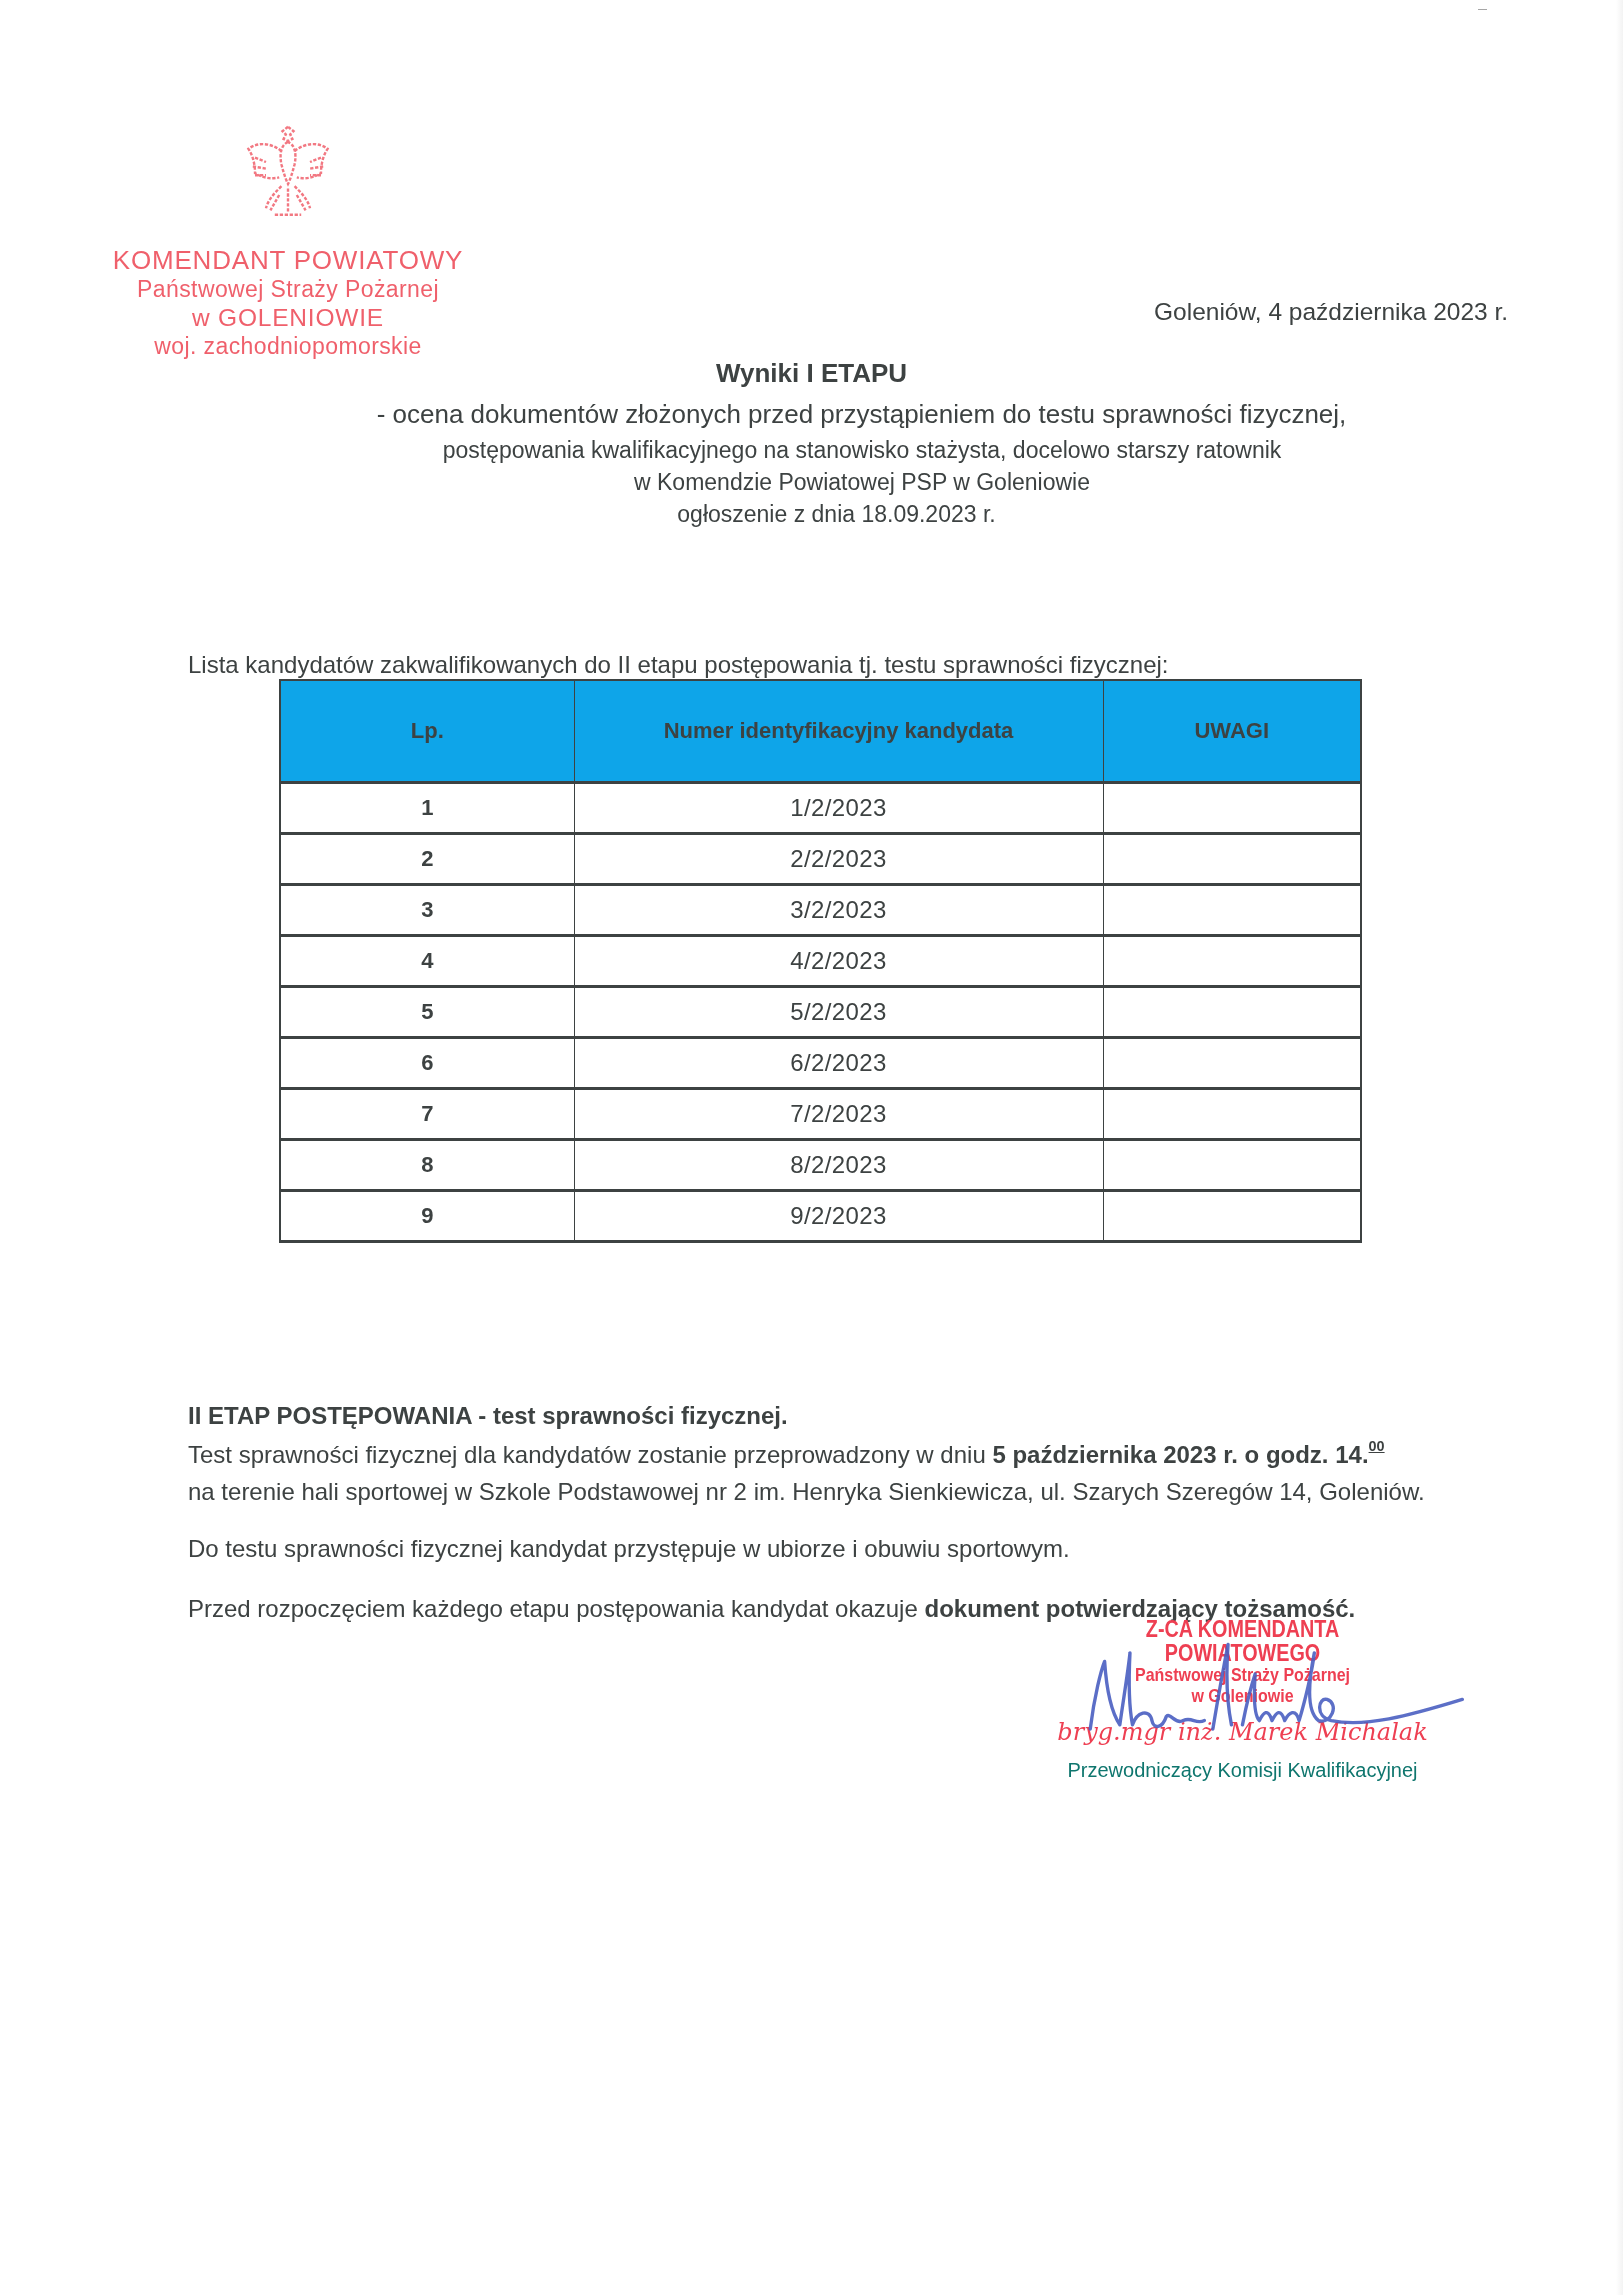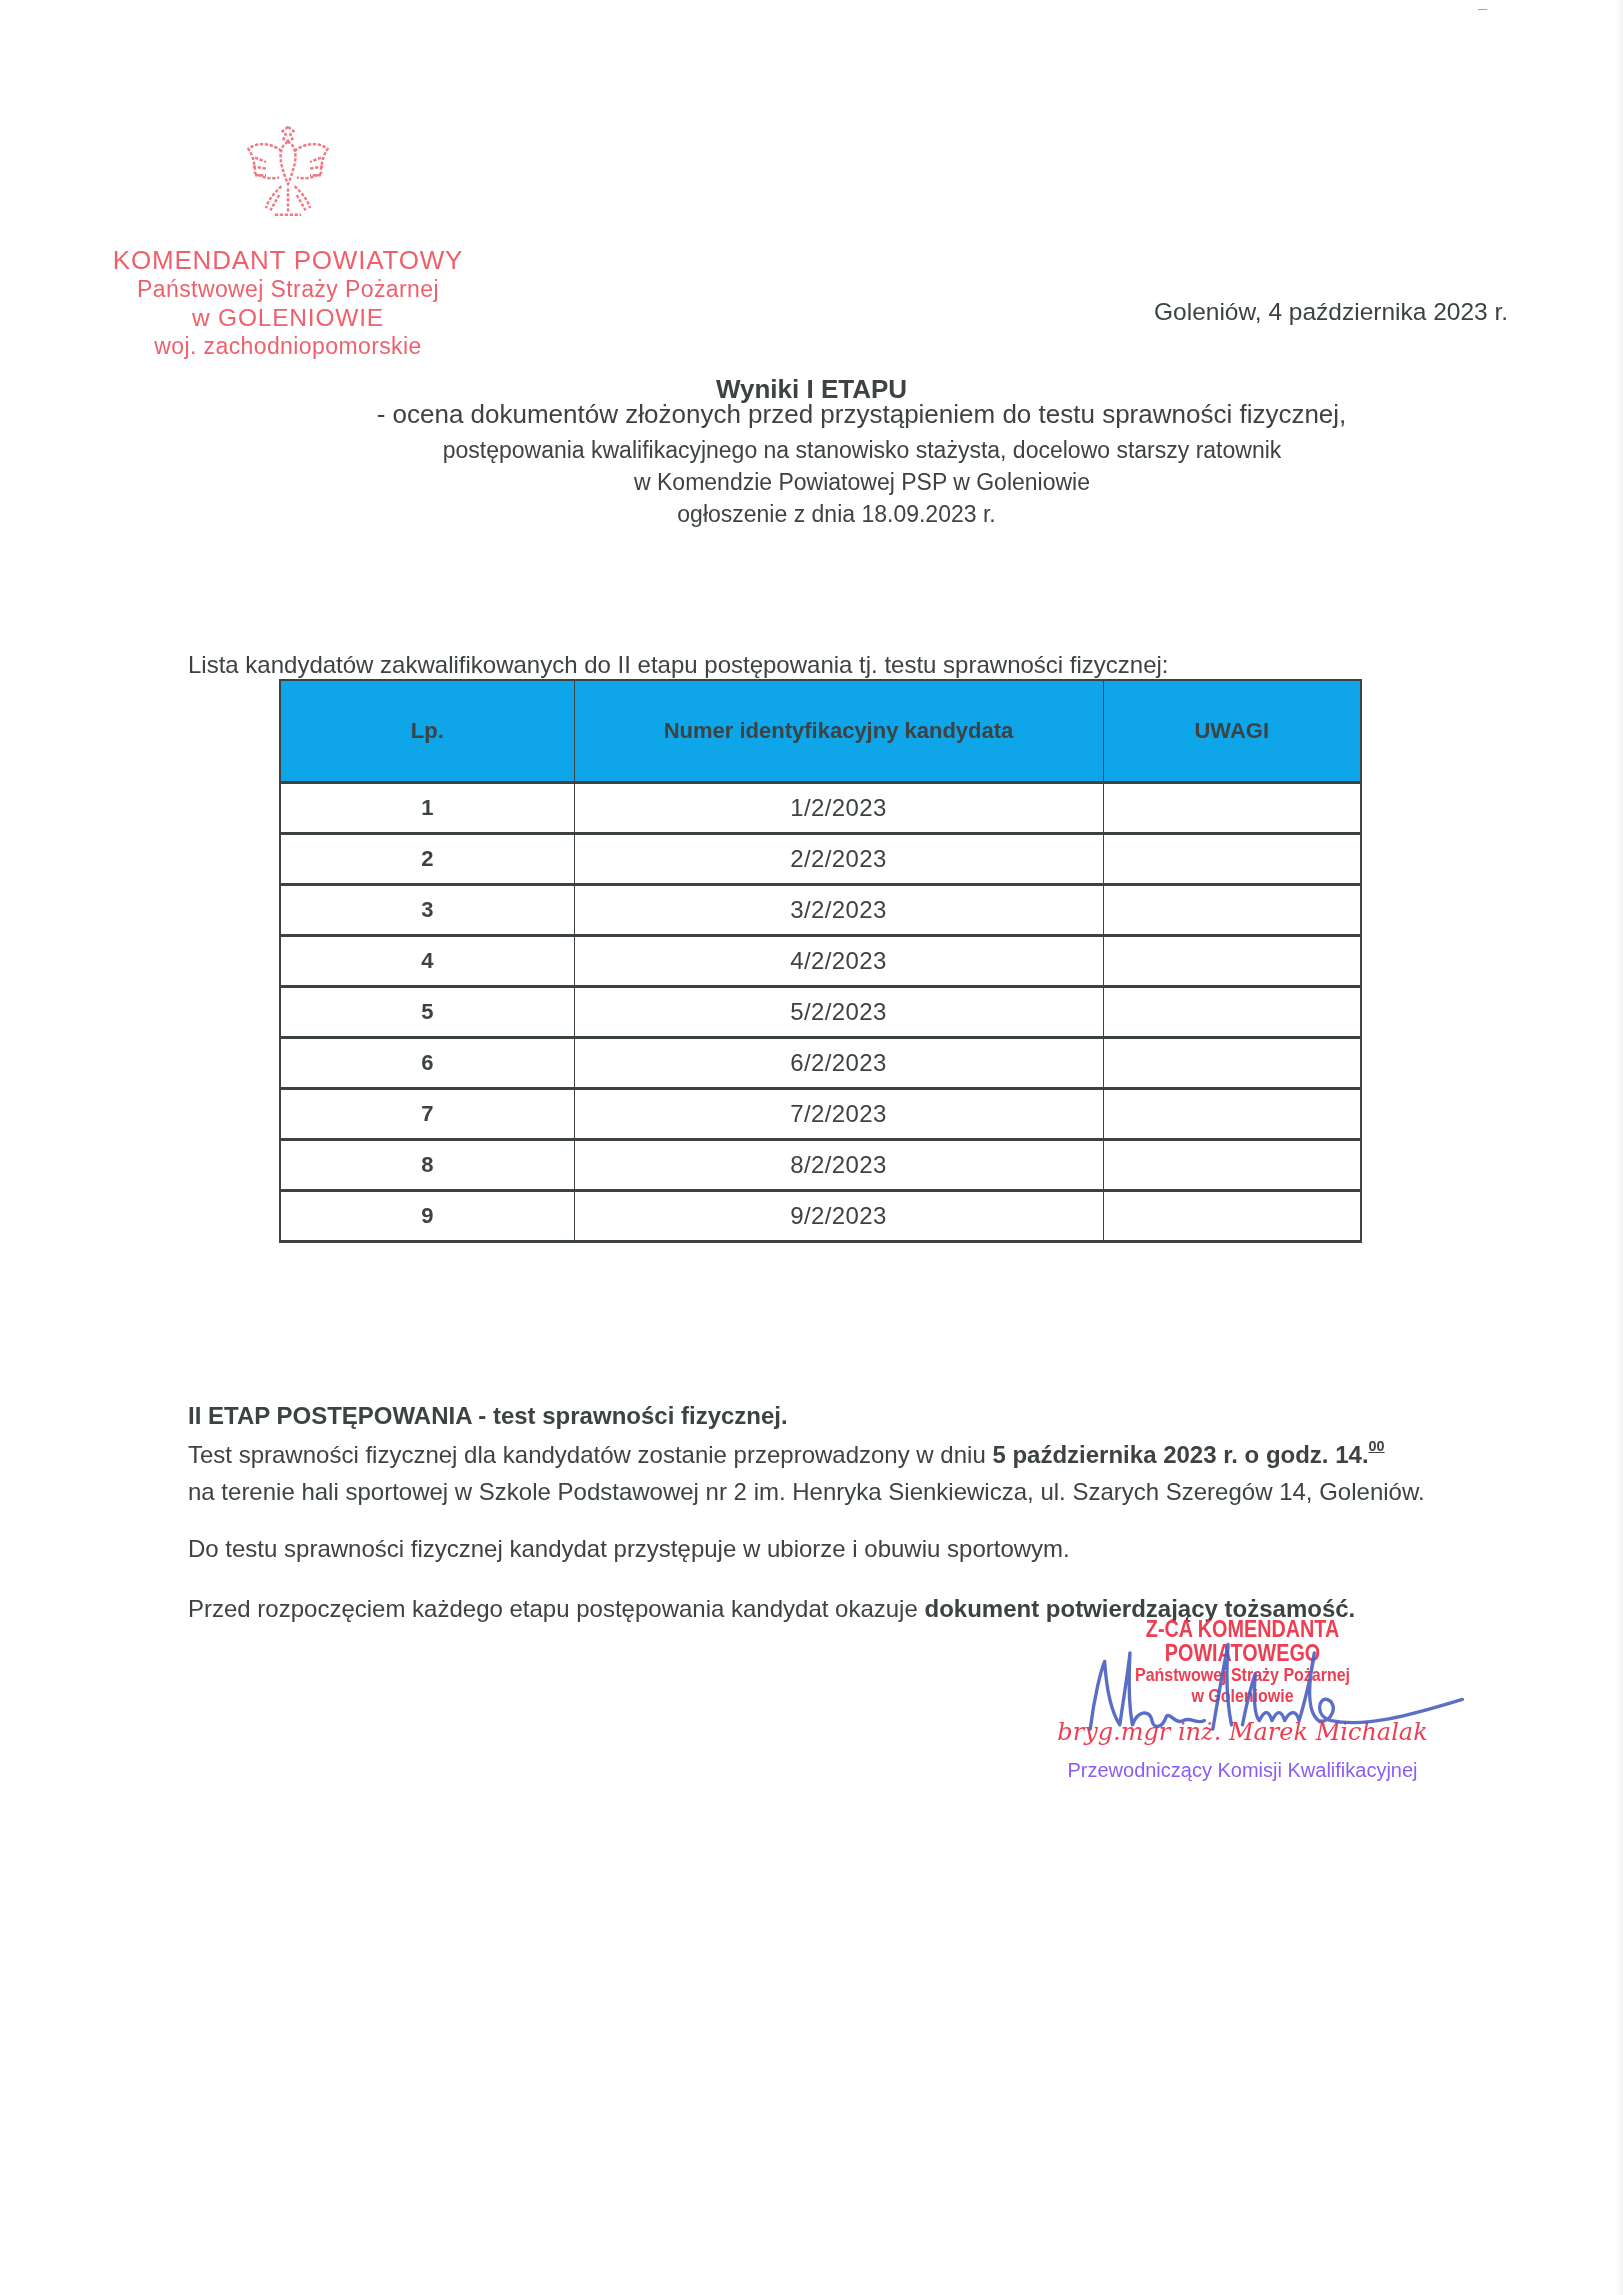--- a/index.html
+++ b/index.html
@@ -19,21 +19,21 @@
   .eagle { display: block; margin: 0 auto; width: 110px; height: 110px; }
   .stamp-line { display: block; line-height: 1; letter-spacing: 0.4px; }
   .stamp-l1 { font-size: 26px; margin-top: 18.6px; letter-spacing: 0.8px; }
   .stamp-l2 { font-size: 23px; margin-top: 5px; }
   .stamp-l3 { font-size: 24.5px; margin-top: 5px; letter-spacing: 0.8px; }
   .stamp-l4 { font-size: 23px; margin-top: 5px; }
 
   .place-date { left: 1154px; top: 298px; font-size: 24.5px; color: #3d4242; }
 
   .heading { left: 0; width: 1623px; text-align: center; }
-  .h-title { top: 358px; font-size: 26px; font-weight: bold; margin-top: 16px; }
+  .h-title { top: 358px; font-size: 26px; font-weight: bold; }
   .h-sub { top: 399px; font-size: 26px; font-weight: normal; padding-left: 34px; box-sizing: border-box; margin-left: 33px; }
   .h-l3 { top: 437px; font-size: 23px; padding-left: 101px; box-sizing: border-box; }
   .h-l4 { top: 469px; font-size: 23px; padding-left: 101px; box-sizing: border-box; }
   .h-l5 { top: 501px; font-size: 23px; padding-left: 50px; box-sizing: border-box; }
 
   .list-intro { left: 188px; top: 651px; font-size: 24px; }
 
   table.candidates {
     position: absolute; left: 279px; top: 679px; width: 1081px;
     border-collapse: collapse; table-layout: fixed;
@@ -60,21 +60,21 @@
   .time { position: relative; }
   .time sup { font-size: 14.4px; position: relative; top: -3.4px; text-decoration: underline; font-weight: bold; }
 
   
   .sig-stamp { left: 1048px; top: 1617px; width: 389px; text-align: center; color: #ee3f52; }
   .sig-l1 { font-size: 23px; font-weight: bold; letter-spacing: 0; display: block; line-height: 1.05; transform: scaleX(0.86); }
   .sig-l2 { font-size: 18.6px; font-weight: bold; display: block; line-height: 1.1; transform: scaleX(0.86); }
   .sig-l3 { font-size: 18.6px; font-weight: bold; display: block; line-height: 1.1; transform: scaleX(0.86); }
   .sig-name { font-family: "DejaVu Serif", "Liberation Serif", serif; font-style: italic; font-size: 24px; display: block; margin-top: 12px; }
   .signature { left: 1086px; top: 1636px; width: 389px; height: 110px; }
-  .sig-role { left: 1048px; top: 1759px; width: 389px; text-align: center; font-size: 20px; color: #8b5cf6; }
+  .sig-role { left: 1048px; top: 1759px; width: 389px; text-align: center; font-size: 20px; color: #0f766e; }
 </style>
 </head>
 <body>
 
 <div class="scan-mark"></div>
 <div class="scan-edge"></div>
 
 <div class="abs stamp">
   <svg class="eagle" viewBox="0 0 100 100">
     <g fill="none" stroke="#ee4f5c" stroke-width="2.2" stroke-dasharray="3 1.5" opacity="0.85">

